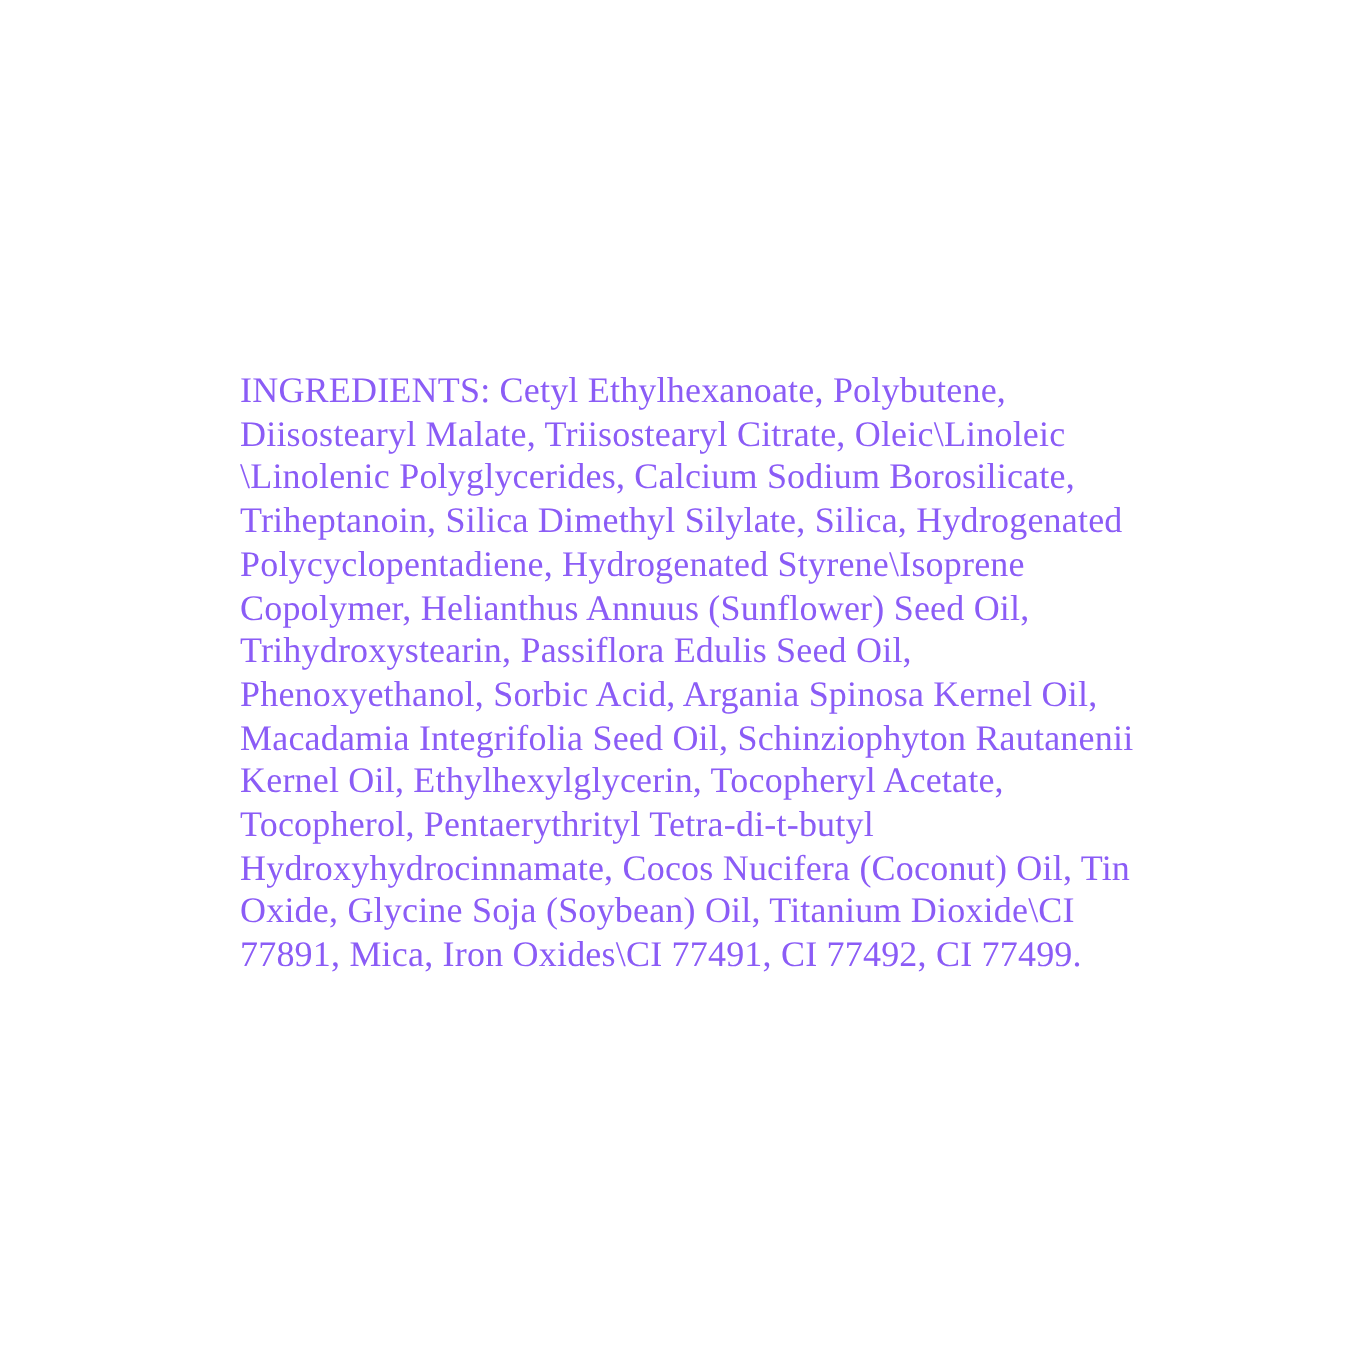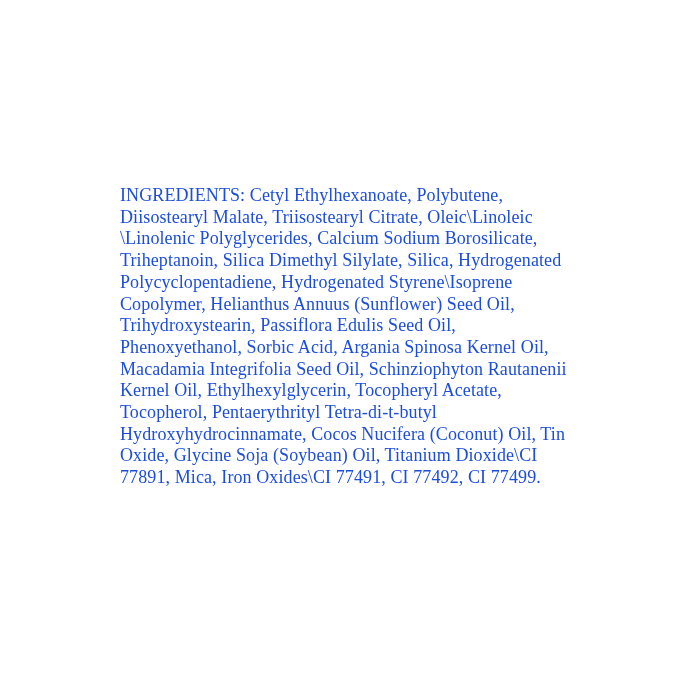--- a/index.html
+++ b/index.html
@@ -16,21 +16,21 @@
   }
   .ingredients-block {
     position: absolute;
     left: 120px;
     top: 185px;
     width: 500px;
     font-family: "Liberation Serif", "DejaVu Serif", serif;
     font-size: 18px;
     line-height: 21.7px;
     font-weight: 400;
-    color: #1d4ed8;
+    color: #8b5cf6;
     white-space: pre;            
     letter-spacing: 0.1px;
     text-align: left;
   }
 </style>
 </head>
 <body>
 
 <div class="canvas">
   <div class="ingredients-block">INGREDIENTS: Cetyl Ethylhexanoate, Polybutene,

